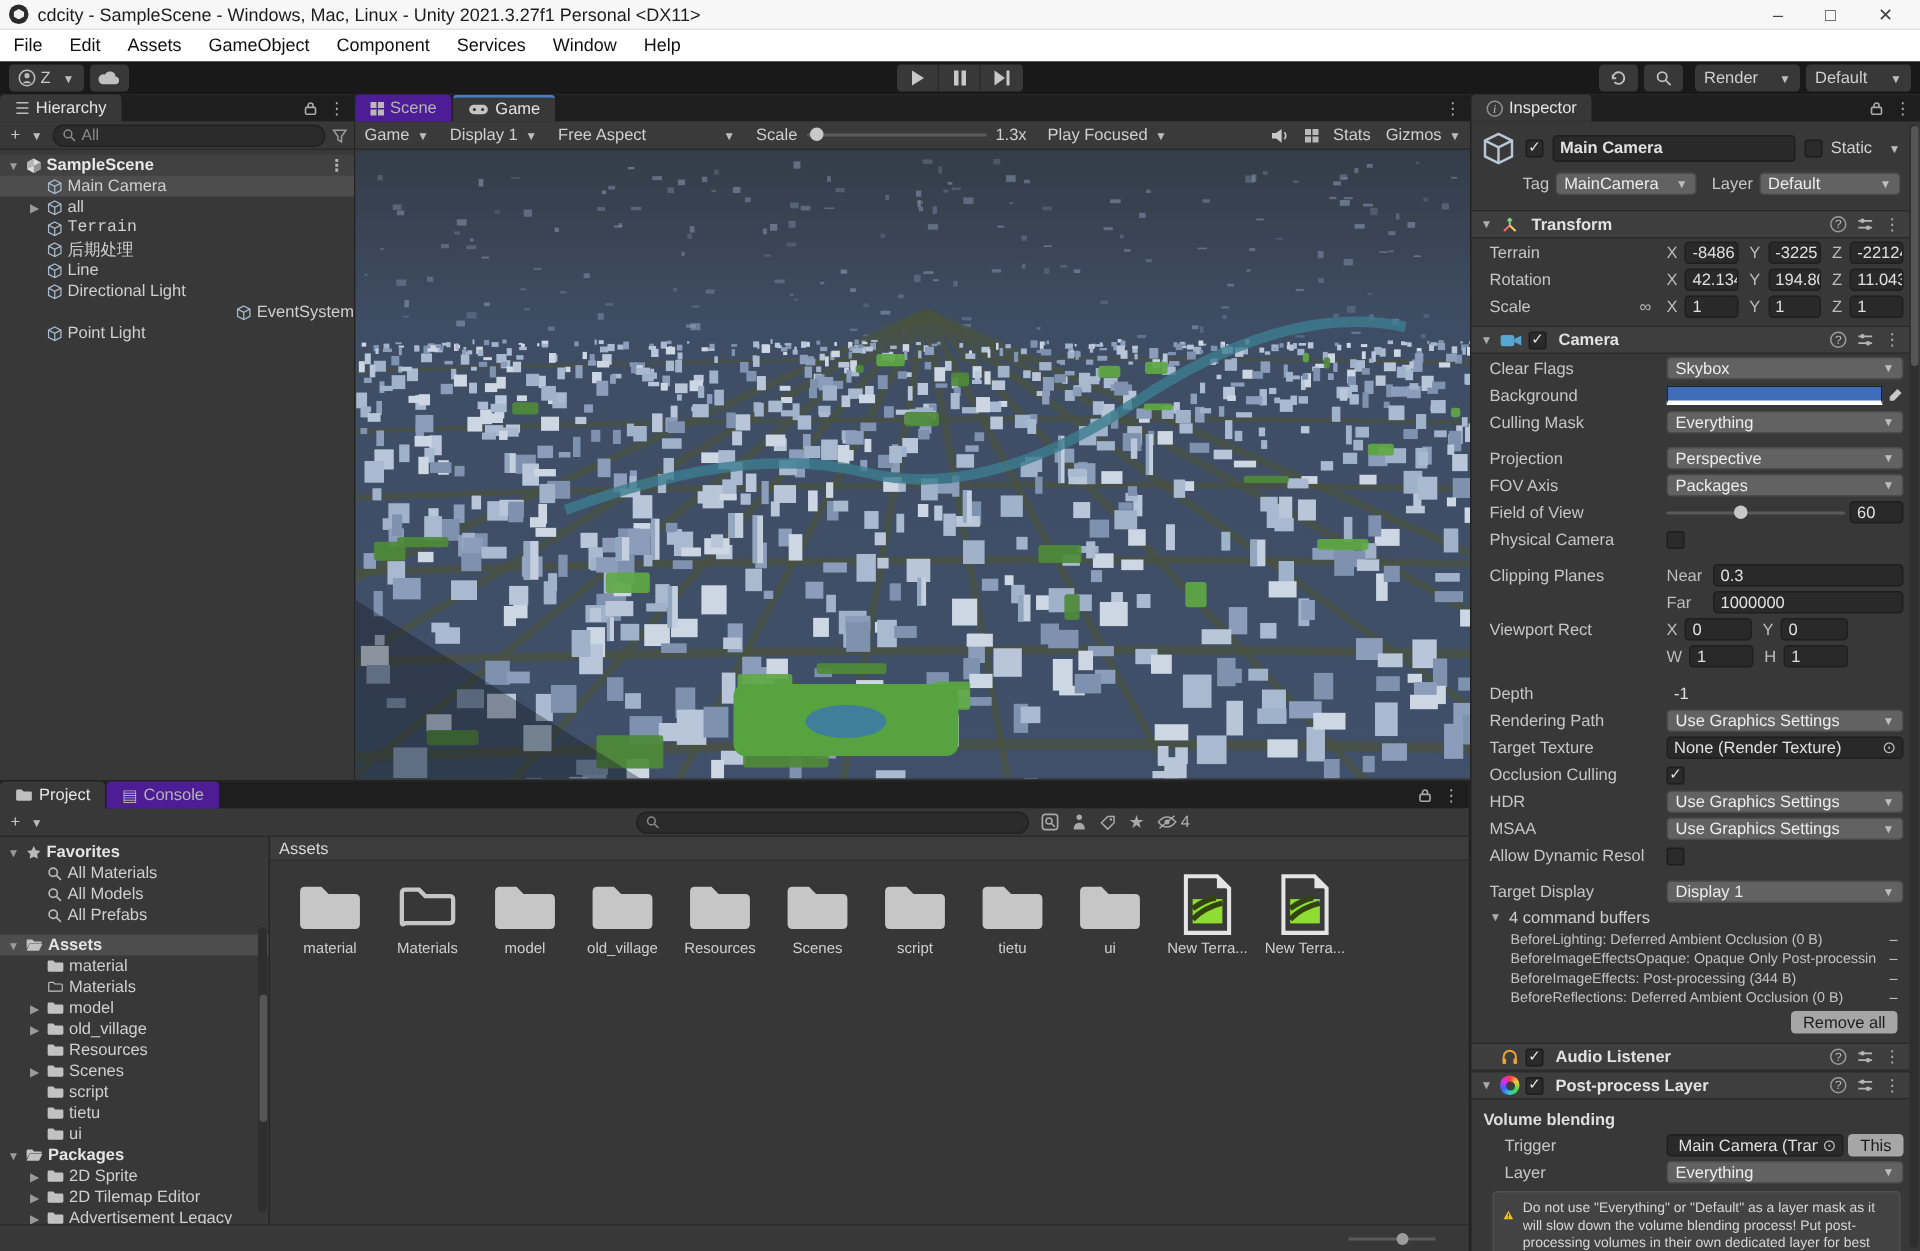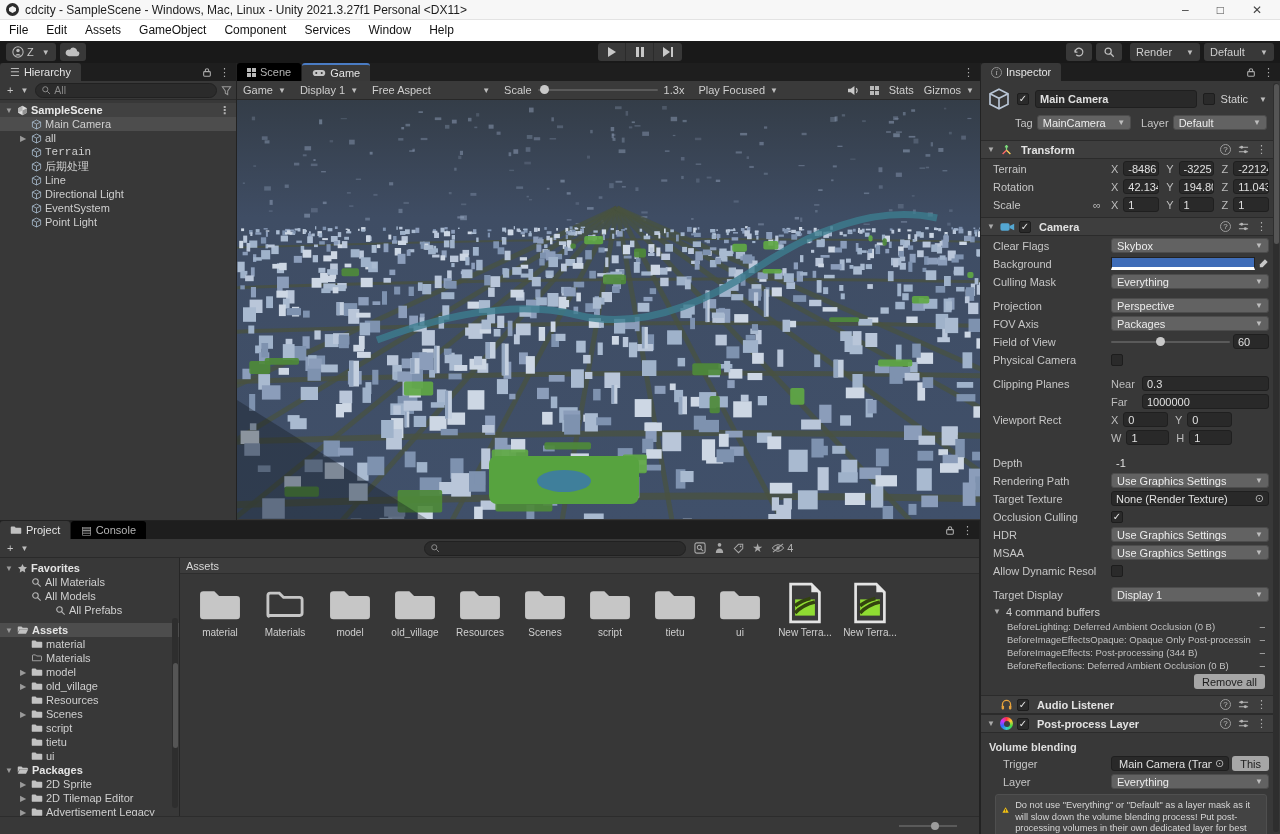--- a/index.html
+++ b/index.html
@@ -40,21 +40,21 @@
   .stepwrap { display:flex; align-items:center;}
   .stepwrap .bar { width:2px; height:10px; background:#c8c8c8; margin-left:1px;}
   #maintoolbar .right { margin-left:auto; display:flex; align-items:center;}
   .ddbtn { background:#383838; border-radius:3px; height:18px; display:flex; align-items:center;
     justify-content:space-between; padding:0 6px; margin-left:4px; color:#cfcfcf; min-width:70px;}
   .caret { font-size:8px; color:#bdbdbd; margin-left:5px;}
 
   
   .panel { position:absolute; background:#383838; }
   .tabbar { height:18px; background:#1e1e1e; display:flex; align-items:stretch; }
-  .tab { display:flex; align-items:center; gap:4px; padding:0 10px; background:#000000; color:#b4b4b4; margin-right:1px; border-radius:3px 3px 0 0;}
+  .tab { display:flex; align-items:center; gap:4px; padding:0 10px; background:#4c1d95; color:#b4b4b4; margin-right:1px; border-radius:3px 3px 0 0;}
   .tab.active { background:#383838; color:#e4e4e4;}
   .tab.game-active { border-top:2px solid #4a7cc4; }
   .tabbar .endicons { margin-left:auto; display:flex; align-items:center; gap:7px; padding-right:6px; color:#aaa;}
   .kebab { color:#b0b0b0; font-size:11px; letter-spacing:0;}
   .ptoolbar { height:19px; background:#383838; border-bottom:1px solid #2a2a2a; display:flex; align-items:center; padding:0 4px; gap:4px;}
   .searchbox { flex:1; height:15px; background:#2b2b2b; border:1px solid #212121; border-radius:8px;
     display:flex; align-items:center; padding:0 5px; gap:3px; color:#8a8a8a;}
   .searchbox input { flex:1; background:transparent; border:none; outline:none; color:#cfcfcf; font-size:10.5px; font-family:inherit;}
   .searchbox input::placeholder { color:#8a8a8a; }
   .plusbtn { display:flex; align-items:center; color:#c8c8c8; gap:2px; padding:0 3px;}
@@ -320,21 +320,21 @@
       <div class="trow" style="padding-left: 18px;">
         <span class="arrow"></span>
         <span class="tree-ic">
           <svg viewBox="0 0 16 16">
             <path d="M8 1.5 L14 4.5 V11.5 L8 14.5 L2 11.5 V4.5 Z" fill="none" stroke="currentColor" stroke-width="1.2"></path>
             <path d="M2 4.5 L8 7.5 L14 4.5 M8 7.5 V14.5" fill="none" stroke="currentColor" stroke-width="1.2"></path>
           </svg>
         </span>
         <span>Directional Light</span>
       </div>
-      <div class="trow" style="padding-left: 18px;">
+      <div class="trow" style="padding-left: 18px; justify-content: flex-end;">
         <span class="arrow"></span>
         <span class="tree-ic">
           <svg viewBox="0 0 16 16">
             <path d="M8 1.5 L14 4.5 V11.5 L8 14.5 L2 11.5 V4.5 Z" fill="none" stroke="currentColor" stroke-width="1.2"></path>
             <path d="M2 4.5 L8 7.5 L14 4.5 M8 7.5 V14.5" fill="none" stroke="currentColor" stroke-width="1.2"></path>
           </svg>
         </span>
         <span>EventSystem</span>
       </div>
       <div class="trow" style="padding-left: 18px;">
@@ -1711,21 +1711,21 @@
         <div class="trow" style="padding-left: 18px;">
           <span class="arrow"></span>
           <span class="tree-ic" style="color:#b8b8b8">
             <svg viewBox="0 0 16 16">
               <circle cx="6.5" cy="6.5" r="4" fill="none" stroke="currentColor" stroke-width="1.6"></circle>
               <path d="M9.6 9.6 L14 14" stroke="currentColor" stroke-width="1.6"></path>
             </svg>
           </span>
           <span>All Models</span>
         </div>
-        <div class="trow" style="padding-left: 18px; margin-left: 24px;">
+        <div class="trow" style="padding-left: 18px;">
           <span class="arrow"></span>
           <span class="tree-ic" style="color:#b8b8b8">
             <svg viewBox="0 0 16 16">
               <circle cx="6.5" cy="6.5" r="4" fill="none" stroke="currentColor" stroke-width="1.6"></circle>
               <path d="M9.6 9.6 L14 14" stroke="currentColor" stroke-width="1.6"></path>
             </svg>
           </span>
           <span>All Prefabs</span>
         </div>
         <div style="height: 6px;"></div>

